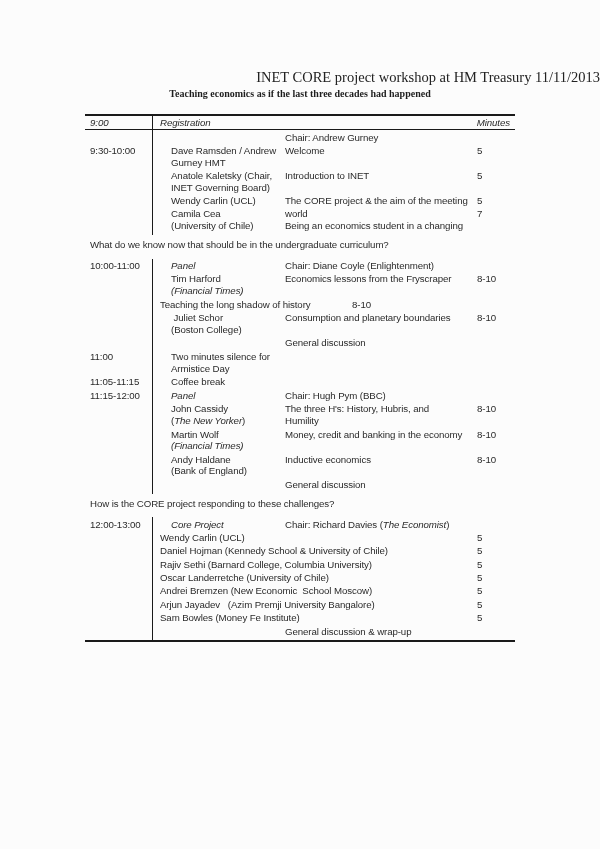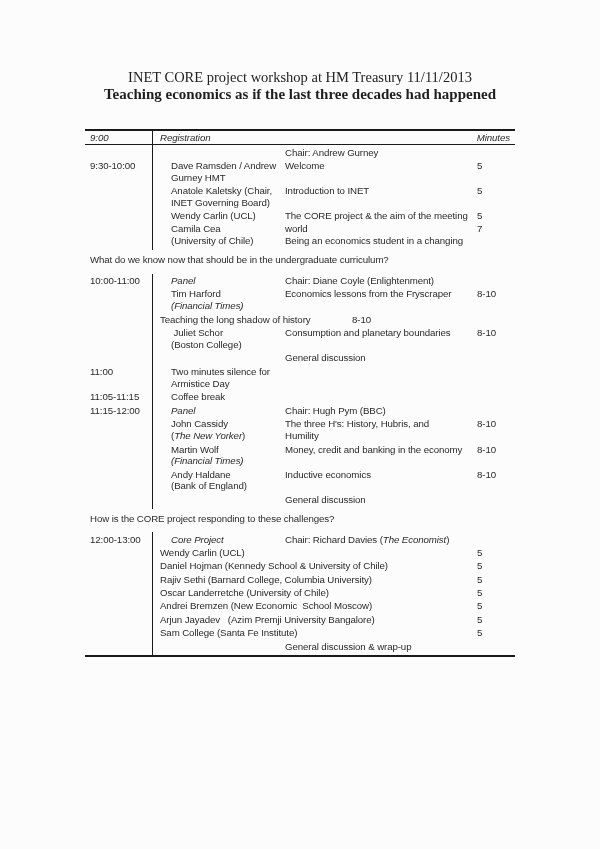--- a/index.html
+++ b/index.html
@@ -4,31 +4,31 @@
 <style>
   html,body{margin:0;padding:0;}
   body{width:600px;height:849px;background:#f4f4f4;}
   .page{
     position:relative;width:600px;height:849px;overflow:hidden;
     background:var(--paper,#fcfcfc);
     color:var(--ink,#2a2a2a);
     font-family:"Liberation Sans",sans-serif;
   }
   .doc-title{
-    position:absolute;top:69px;left:0;width:100%;text-align:center;
+    position:absolute;top:69px;left:0;width:100%;text-align:right;
     font-family:"Liberation Serif",serif;font-size:14.5px;line-height:17px;
     color:#222;
   }
   .doc-subtitle{
     position:absolute;top:87px;left:0;width:100%;text-align:center;
-    font-family:"Liberation Serif",serif;font-size:15px;font-weight:bold;line-height:14px;
+    font-family:"Liberation Serif",serif;font-size:10px;font-weight:bold;line-height:14px;
     color:#1e1e1e;
   }
   .schedule{
-    position:absolute;left:85px;top:129px;width:430px;
+    position:absolute;left:85px;top:114px;width:430px;
     font-size:9.7px;letter-spacing:-0.1px;
   }
   .rule{background:var(--rule,#1a1a1a);}
   .rule-top{height:2px;}
   .rule-mid{height:1px;}
   .rule-bottom{height:2px;}
   .header-row{position:relative;display:flex;height:13px;align-items:center;}
   .it{font-style:italic;}
   .c-time{width:67px;padding-left:5px;box-sizing:border-box;flex:none;}
   .c-reg{flex:1;padding-left:8px;box-sizing:border-box;}
@@ -331,21 +331,21 @@
             <div class="c-wide">
               <div class="line"><span>Arjun Jayadev&nbsp;&nbsp; (Azim Premji University Bangalore)</span></div>
             </div>
             <div class="c-minutes">
               <div class="line"><span>5</span></div>
             </div>
           </div>
           <div class="row">
             <div class="c-time"></div>
             <div class="c-wide">
-              <div class="line"><span>Sam College (Santa Fe Institute)</span></div>
+              <div class="line"><span>Sam Bowles (Money Fe Institute)</span></div>
             </div>
             <div class="c-minutes">
               <div class="line"><span>5</span></div>
             </div>
           </div>
           <div class="row gap">
             <div class="c-time"></div>
             <div class="c-speaker"></div>
             <div class="c-topic">
               <div class="line"><span>General discussion &amp; wrap-up</span></div>

